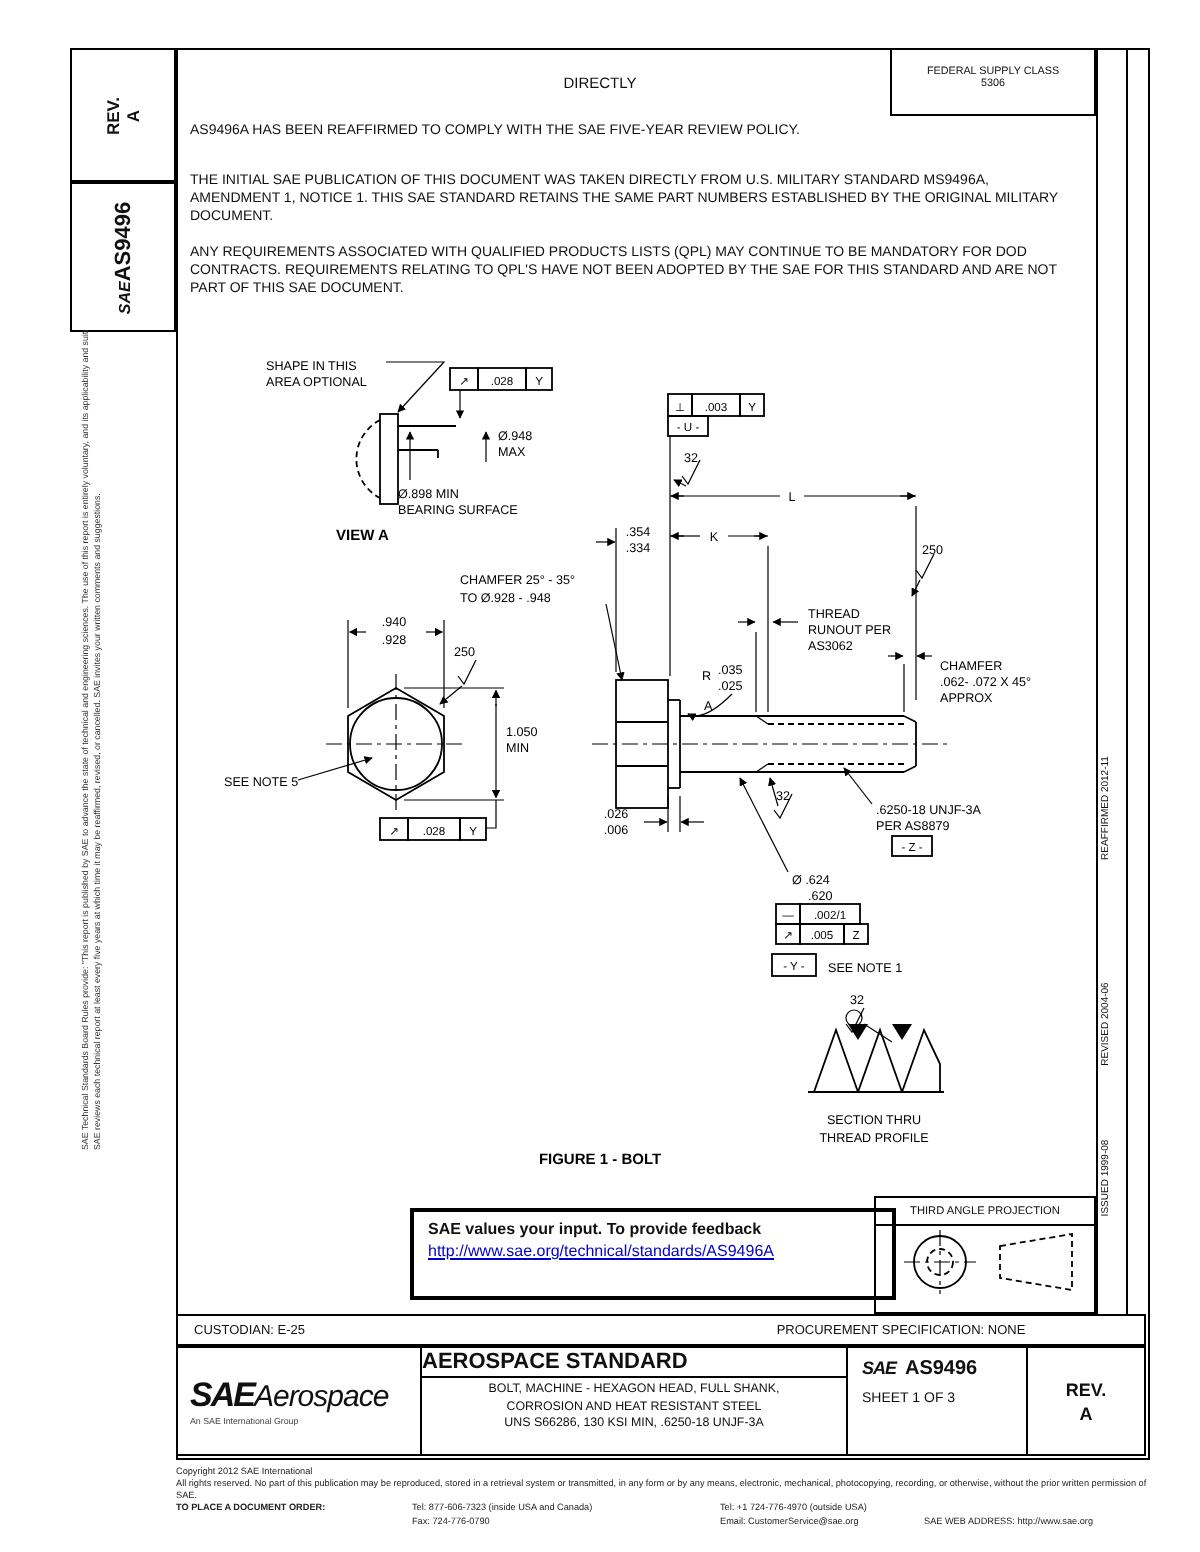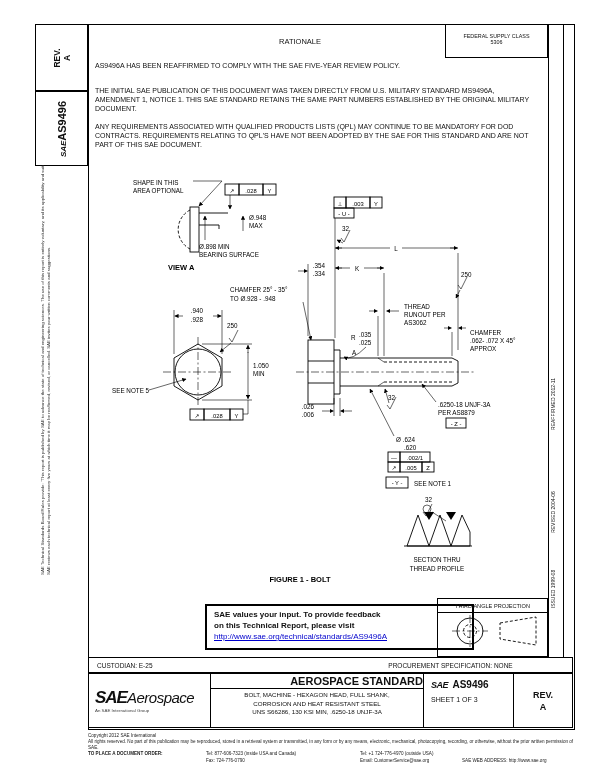--- a/index.html
+++ b/index.html
@@ -58,21 +58,21 @@
 
   <div class="abs" style="left:510px;top:399px;width:90px;height:10px;transform:rotate(-90deg);font-size:5px;text-align:center;">REAFFIRMED 2012-11</div>
   <div class="abs" style="left:510px;top:507px;width:90px;height:10px;transform:rotate(-90deg);font-size:5px;text-align:center;">REVISED 2004-06</div>
   <div class="abs" style="left:510px;top:584px;width:90px;height:10px;transform:rotate(-90deg);font-size:5px;text-align:center;">ISSUED 1999-08</div>
 
   <div class="abs box" style="left:445px;top:24px;width:103px;height:34px;text-align:center;padding-top:8px;">
     <div class="smallcaps">FEDERAL SUPPLY CLASS</div>
     <div class="smallcaps">5306</div>
   </div>
 
-  <div class="abs" style="left:240px;top:37px;width:120px;text-align:center;font-size:7.5px;">RATIONALE</div>
+  <div class="abs" style="left:240px;top:37px;width:120px;text-align:center;font-size:7.5px;">DIRECTLY</div>
   <div class="abs" style="left:95px;top:61px;width:450px;font-size:7px;line-height:9px;">AS9496A HAS BEEN REAFFIRMED TO COMPLY WITH THE SAE FIVE-YEAR REVIEW POLICY.</div>
   <div class="abs" style="left:95px;top:86px;width:440px;font-size:7px;line-height:9px;">THE INITIAL SAE PUBLICATION OF THIS DOCUMENT WAS TAKEN DIRECTLY  FROM U.S. MILITARY STANDARD MS9496A,  AMENDMENT 1, NOTICE 1. THIS SAE STANDARD RETAINS THE SAME PART NUMBERS ESTABLISHED BY THE ORIGINAL MILITARY DOCUMENT.</div>
   <div class="abs" style="left:95px;top:122px;width:440px;font-size:7px;line-height:9px;">ANY REQUIREMENTS ASSOCIATED WITH QUALIFIED PRODUCTS LISTS (QPL) MAY CONTINUE TO BE MANDATORY FOR DOD CONTRACTS. REQUIREMENTS RELATING TO QPL'S HAVE NOT BEEN ADOPTED BY THE SAE FOR THIS STANDARD AND ARE NOT PART OF THIS SAE DOCUMENT.</div>
 
   <svg class="abs" style="left:88px;top:166px;" width="460" height="436" viewBox="88 166 460 436">
     <defs>
       <marker id="ah" viewBox="0 0 10 10" refX="9" refY="5" markerWidth="7" markerHeight="7" orient="auto-start-reverse">
         <path d="M0,0L10,5L0,10z" style="fill:#000;stroke:none;"></path>
       </marker>
       <pattern id="hatch" width="4" height="4" patternUnits="userSpaceOnUse" patternTransform="rotate(45)">
@@ -289,23 +289,22 @@
         <circle cx="427" cy="509" r="4" class="thin"></circle>
         <line x1="432" y1="512" x2="446" y2="521" class="thin"></line>
       </g>
       <text x="437" y="562" class="mid">SECTION THRU</text>
       <text x="437" y="571" class="mid">THREAD PROFILE</text>
     </g>
 
     <text x="300" y="582" class="mid b f75">FIGURE 1 - BOLT</text>
   </svg>
 
-  <div class="abs" style="left:205px;top:604px;width:269px;height:46px;border:2.5px solid #000;box-sizing:border-box;padding:3px 7px;font-size:8px;font-weight:bold;line-height:11px;">
+  <div class="abs" style="left:205px;top:604px;width:243px;height:46px;border:2.5px solid #000;box-sizing:border-box;padding:3px 7px;font-size:8px;font-weight:bold;line-height:11px;">
     <div>SAE values your input. To provide feedback</div>
-    <div>on this Technical Report, please visit</div>
     <a class="link" href="#">http://www.sae.org/technical/standards/AS9496A</a>
   </div>
 
   <div class="abs box" style="left:437px;top:598px;width:111px;height:59px;">
     <div style="border-bottom:1.4px solid #000;font-size:5.6px;text-align:center;padding:4px 0 3px 0;">THIRD ANGLE PROJECTION</div>
     <svg width="109" height="37" viewBox="0 0 109 37">
       <circle cx="32" cy="18" r="13"></circle>
       <circle cx="32" cy="18" r="6.5" class="dash"></circle>
       <line x1="14" y1="18" x2="50" y2="18" class="cl"></line>
       <line x1="32" y1="2" x2="32" y2="34" class="cl"></line>
@@ -319,21 +318,21 @@
   </div>
 
   <div class="abs" style="left:88px;top:673px;width:485px;height:55px;border:1.8px solid #000;box-sizing:border-box;display:flex;">
     <div style="width:122px;border-right:1.4px solid #000;display:flex;flex-direction:column;justify-content:center;padding-left:6px;box-sizing:border-box;">
       <div style="white-space:nowrap;">
         <span style="font-weight:bold;font-style:italic;font-size:17px;letter-spacing:-1px;">SAE</span><span style="font-style:italic;font-size:15px;letter-spacing:-0.5px;">Aerospace</span>
       </div>
       <div style="font-size:4.4px;color:#444;">An SAE International Group</div>
     </div>
     <div style="width:213px;border-right:1.4px solid #000;box-sizing:border-box;">
-      <div style="font-size:11px;font-weight:bold;text-align:right;border-bottom:1.4px solid #000;padding:1px 0;">AEROSPACE STANDARD</div>
+      <div style="font-size:11px;font-weight:bold;text-align:left;border-bottom:1.4px solid #000;padding:1px 0;">AEROSPACE STANDARD</div>
       <div style="font-size:6.2px;text-align:center;line-height:8.6px;padding-top:2px;">
         <div>BOLT, MACHINE - HEXAGON HEAD, FULL SHANK,</div>
         <div>CORROSION AND HEAT RESISTANT STEEL</div>
         <div>UNS S66286, 130 KSI MIN, .6250-18 UNJF-3A</div>
       </div>
     </div>
     <div style="width:90px;border-right:1.4px solid #000;box-sizing:border-box;padding:0 0 0 7px;">
       <div style="white-space:nowrap;">
         <span style="font-weight:bold;font-style:italic;font-size:9px;letter-spacing:-0.5px;">SAE</span>
         <span style="font-weight:bold;font-size:10px;">AS9496</span>

